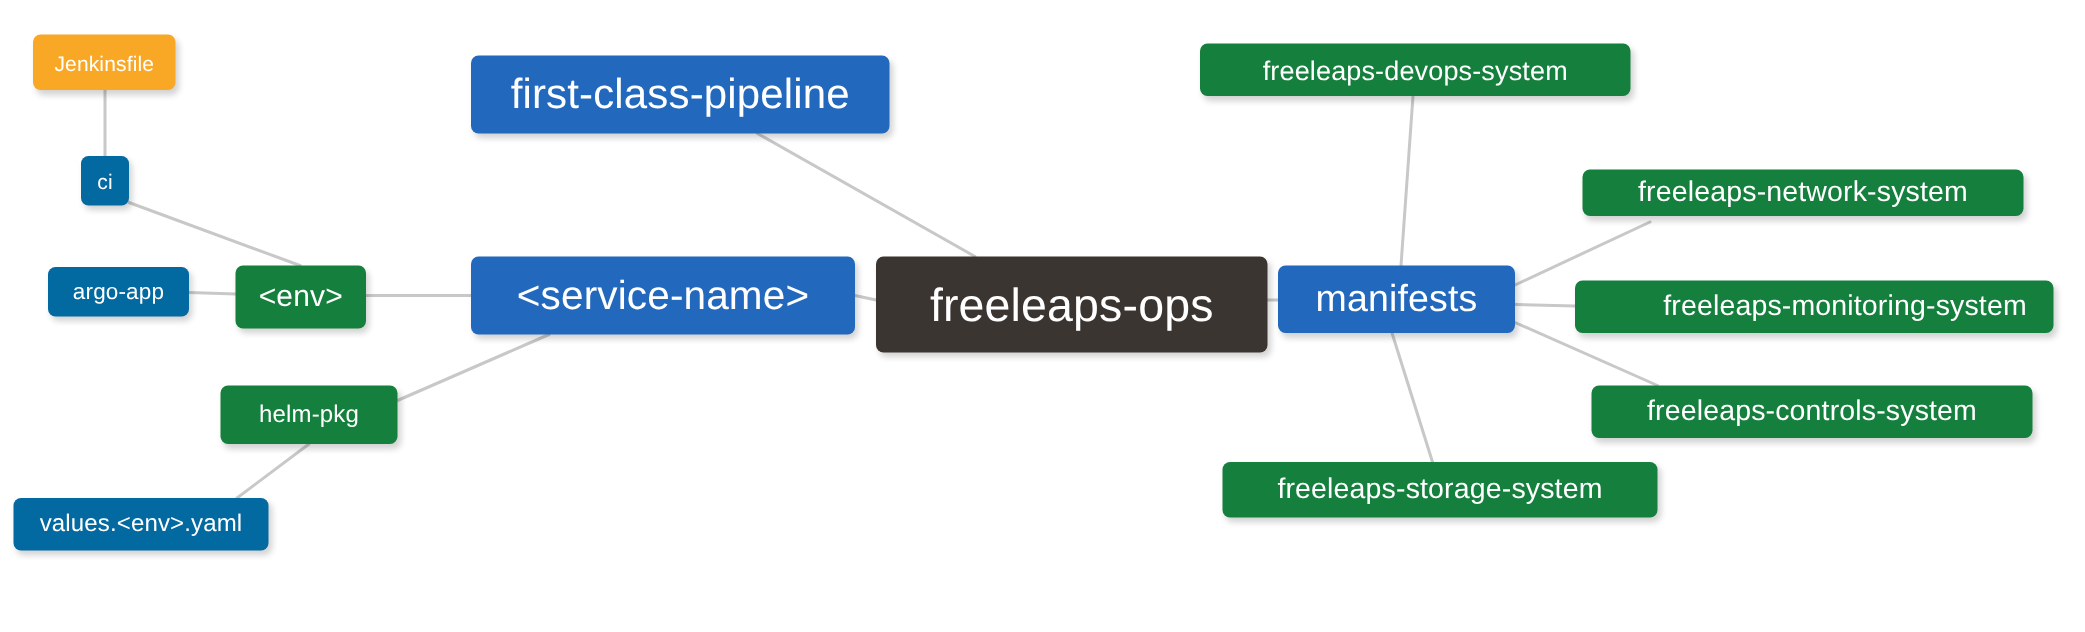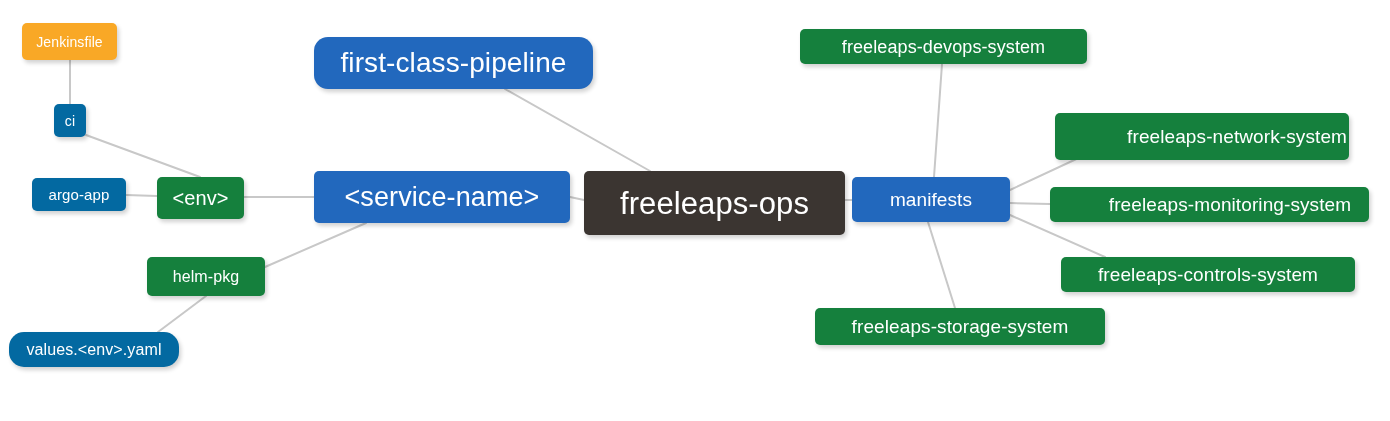--- a/index.html
+++ b/index.html
@@ -81,39 +81,39 @@
       </div>
       <div class="mm-node c-red" style="left: 32px; top: 178px; width: 94px; height: 33px; font-size: 15px;">
         <span class="mm-label">argo-app</span>
       </div>
       <div class="mm-node c-green" style="left: 157px; top: 177px; width: 87px; height: 42px; font-size: 20px;">
         <span class="mm-label">&lt;env&gt;</span>
       </div>
       <div class="mm-node c-green" style="left: 147px; top: 257px; width: 118px; height: 39px; font-size: 16px;">
         <span class="mm-label">helm-pkg</span>
       </div>
-      <div class="mm-node c-red" style="left: 9px; top: 332px; width: 170px; height: 35px; font-size: 16px; border-radius: 15px;">
+      <div class="mm-node c-red" style="left: 9px; top: 332px; width: 170px; height: 35px; font-size: 16px;">
         <span class="mm-label">values.&lt;env&gt;.yaml</span>
       </div>
-      <div class="mm-node c-blue" style="left: 314px; top: 37px; width: 279px; height: 52px; font-size: 28px; border-radius: 14px;">
+      <div class="mm-node c-blue" style="left: 314px; top: 37px; width: 279px; height: 52px; font-size: 28px;">
         <span class="mm-label">first-class-pipeline</span>
       </div>
       <div class="mm-node c-blue" style="left: 314px; top: 171px; width: 256px; height: 52px; font-size: 27px;">
         <span class="mm-label">&lt;service-name&gt;</span>
       </div>
       <div class="mm-node c-root" style="left: 584px; top: 171px; width: 261px; height: 64px; font-size: 31px;">
         <span class="mm-label">freeleaps-ops</span>
       </div>
-      <div class="mm-node c-blue" style="left: 852px; top: 177px; width: 158px; height: 45px; font-size: 19px;">
+      <div class="mm-node c-blue" style="left: 852px; top: 177px; width: 158px; height: 45px; font-size: 25px;">
         <span class="mm-label">manifests</span>
       </div>
       <div class="mm-node c-green" style="left: 800px; top: 29px; width: 287px; height: 35px; font-size: 18px;">
         <span class="mm-label">freeleaps-devops-system</span>
       </div>
-      <div class="mm-node c-green" style="left: 1055px; top: 113px; width: 294px; height: 47px; font-size: 19px; justify-content: flex-end;">
+      <div class="mm-node c-green" style="left: 1055px; top: 113px; width: 294px; height: 31px; font-size: 19px;">
         <span class="mm-label">freeleaps-network-system</span>
       </div>
       <div class="mm-node c-green" style="left: 1050px; top: 187px; width: 319px; height: 35px; font-size: 19px; padding-left: 41px;">
         <span class="mm-label">freeleaps-monitoring-system</span>
       </div>
       <div class="mm-node c-green" style="left: 1061px; top: 257px; width: 294px; height: 35px; font-size: 19px;">
         <span class="mm-label">freeleaps-controls-system</span>
       </div>
       <div class="mm-node c-green" style="left: 815px; top: 308px; width: 290px; height: 37px; font-size: 19px;">
         <span class="mm-label">freeleaps-storage-system</span>

